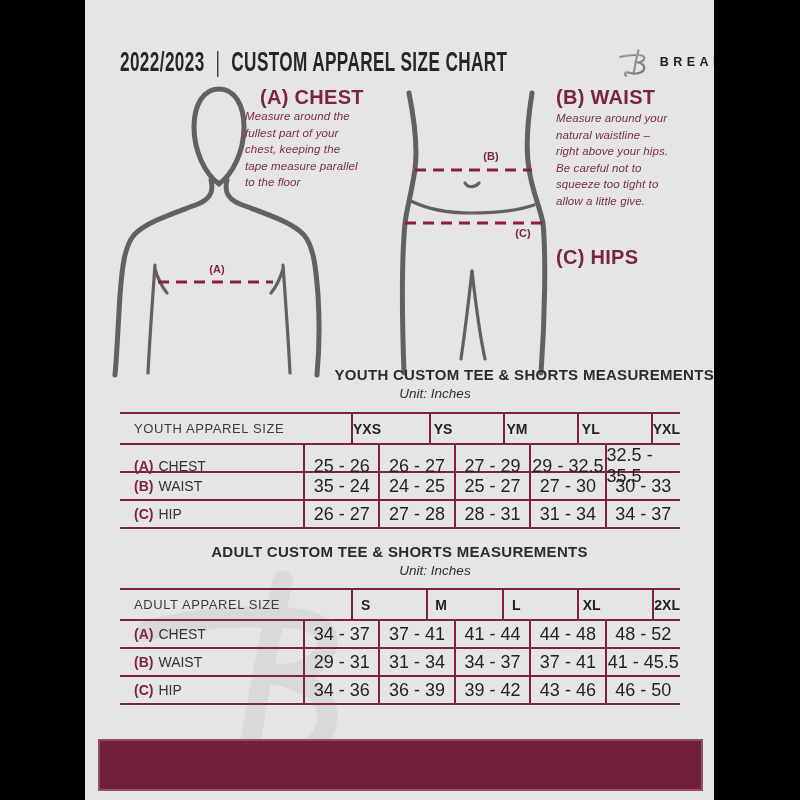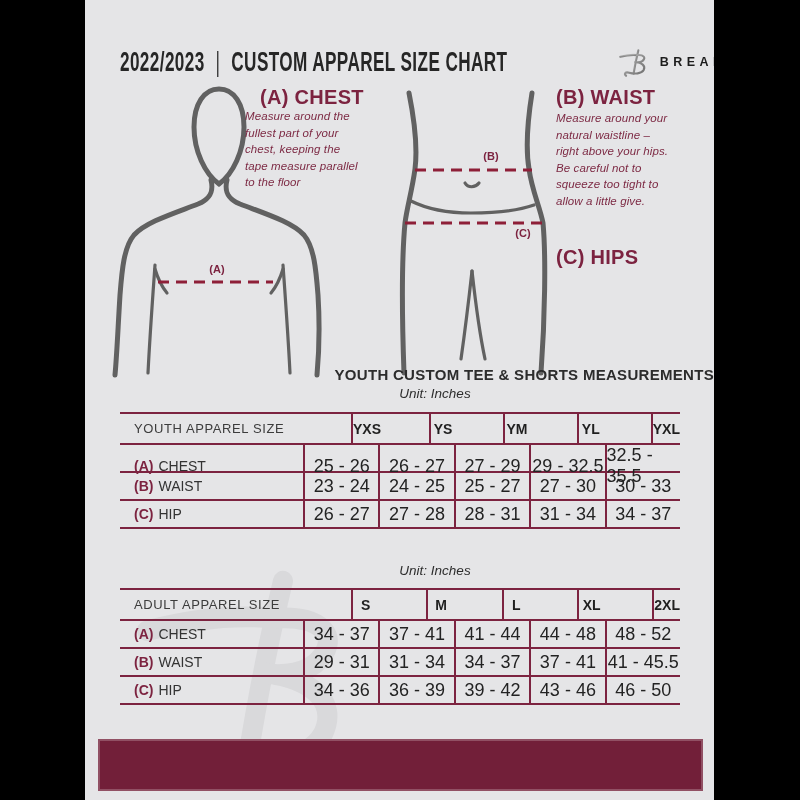--- a/index.html
+++ b/index.html
@@ -153,39 +153,40 @@
         <div class="cell">26 - 27</div>
         <div class="cell">27 - 29</div>
         <div class="cell">29 - 32.5</div>
         <div class="cell">32.5 - 35.5</div>
       </div>
       <div class="t-row data">
         <div class="cell row-label">
           <b>(B)</b>
           <span>WAIST</span>
         </div>
-        <div class="cell">23 - 24</div>
+        <div class="cell">35 - 24</div>
         <div class="cell">24 - 25</div>
         <div class="cell">25 - 27</div>
         <div class="cell">27 - 30</div>
         <div class="cell">30 - 33</div>
       </div>
       <div class="t-row data">
         <div class="cell row-label">
           <b>(C)</b>
           <span>HIP</span>
         </div>
         <div class="cell">26 - 27</div>
         <div class="cell">27 - 28</div>
         <div class="cell">28 - 31</div>
         <div class="cell">31 - 34</div>
         <div class="cell">34 - 37</div>
       </div>
     </div>
 
+    <div class="section-title" style="top:543px;">ADULT CUSTOM TEE &amp; SHORTS MEASUREMENTS</div>
     <div class="section-unit" style="top:563px;">Unit: Inches</div>
 
     <div class="size-table" style="top:588px;">
       <div class="t-row head">
         <div class="cell table-label">ADULT APPAREL SIZE</div>
         <div class="cell size-head">S</div>
         <div class="cell size-head">M</div>
         <div class="cell size-head">L</div>
         <div class="cell size-head">XL</div>
         <div class="cell size-head">2XL</div>

